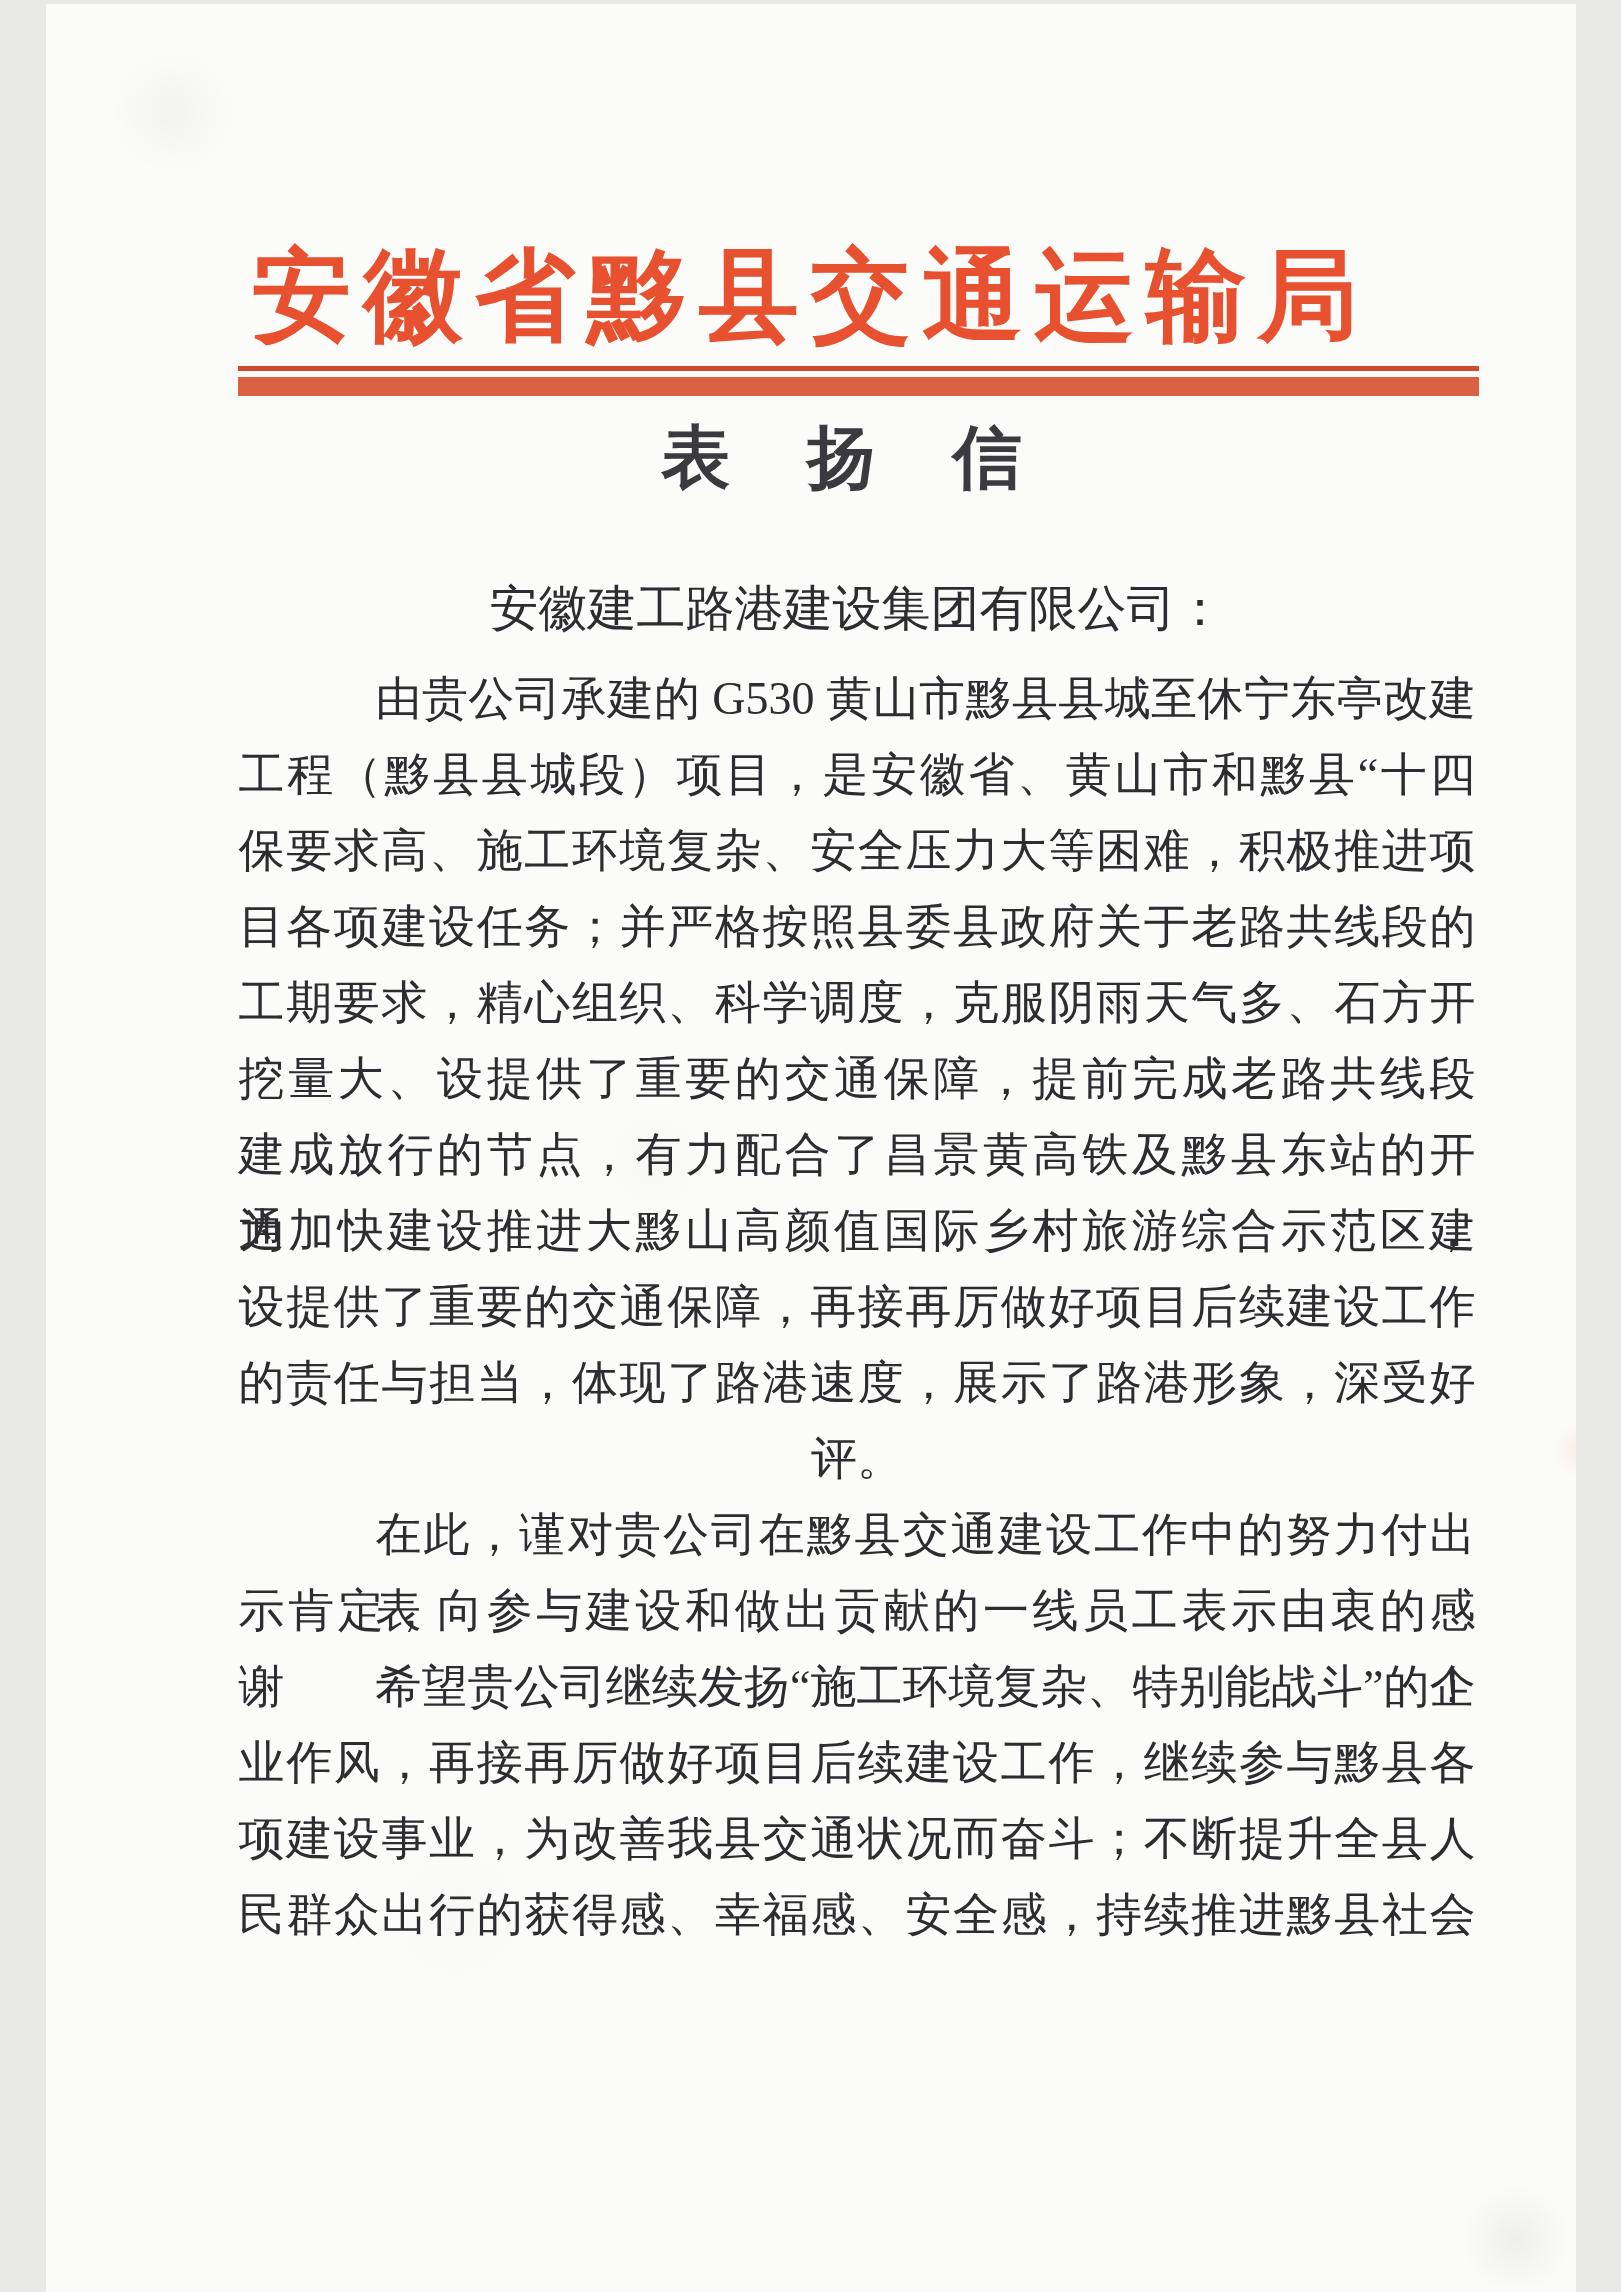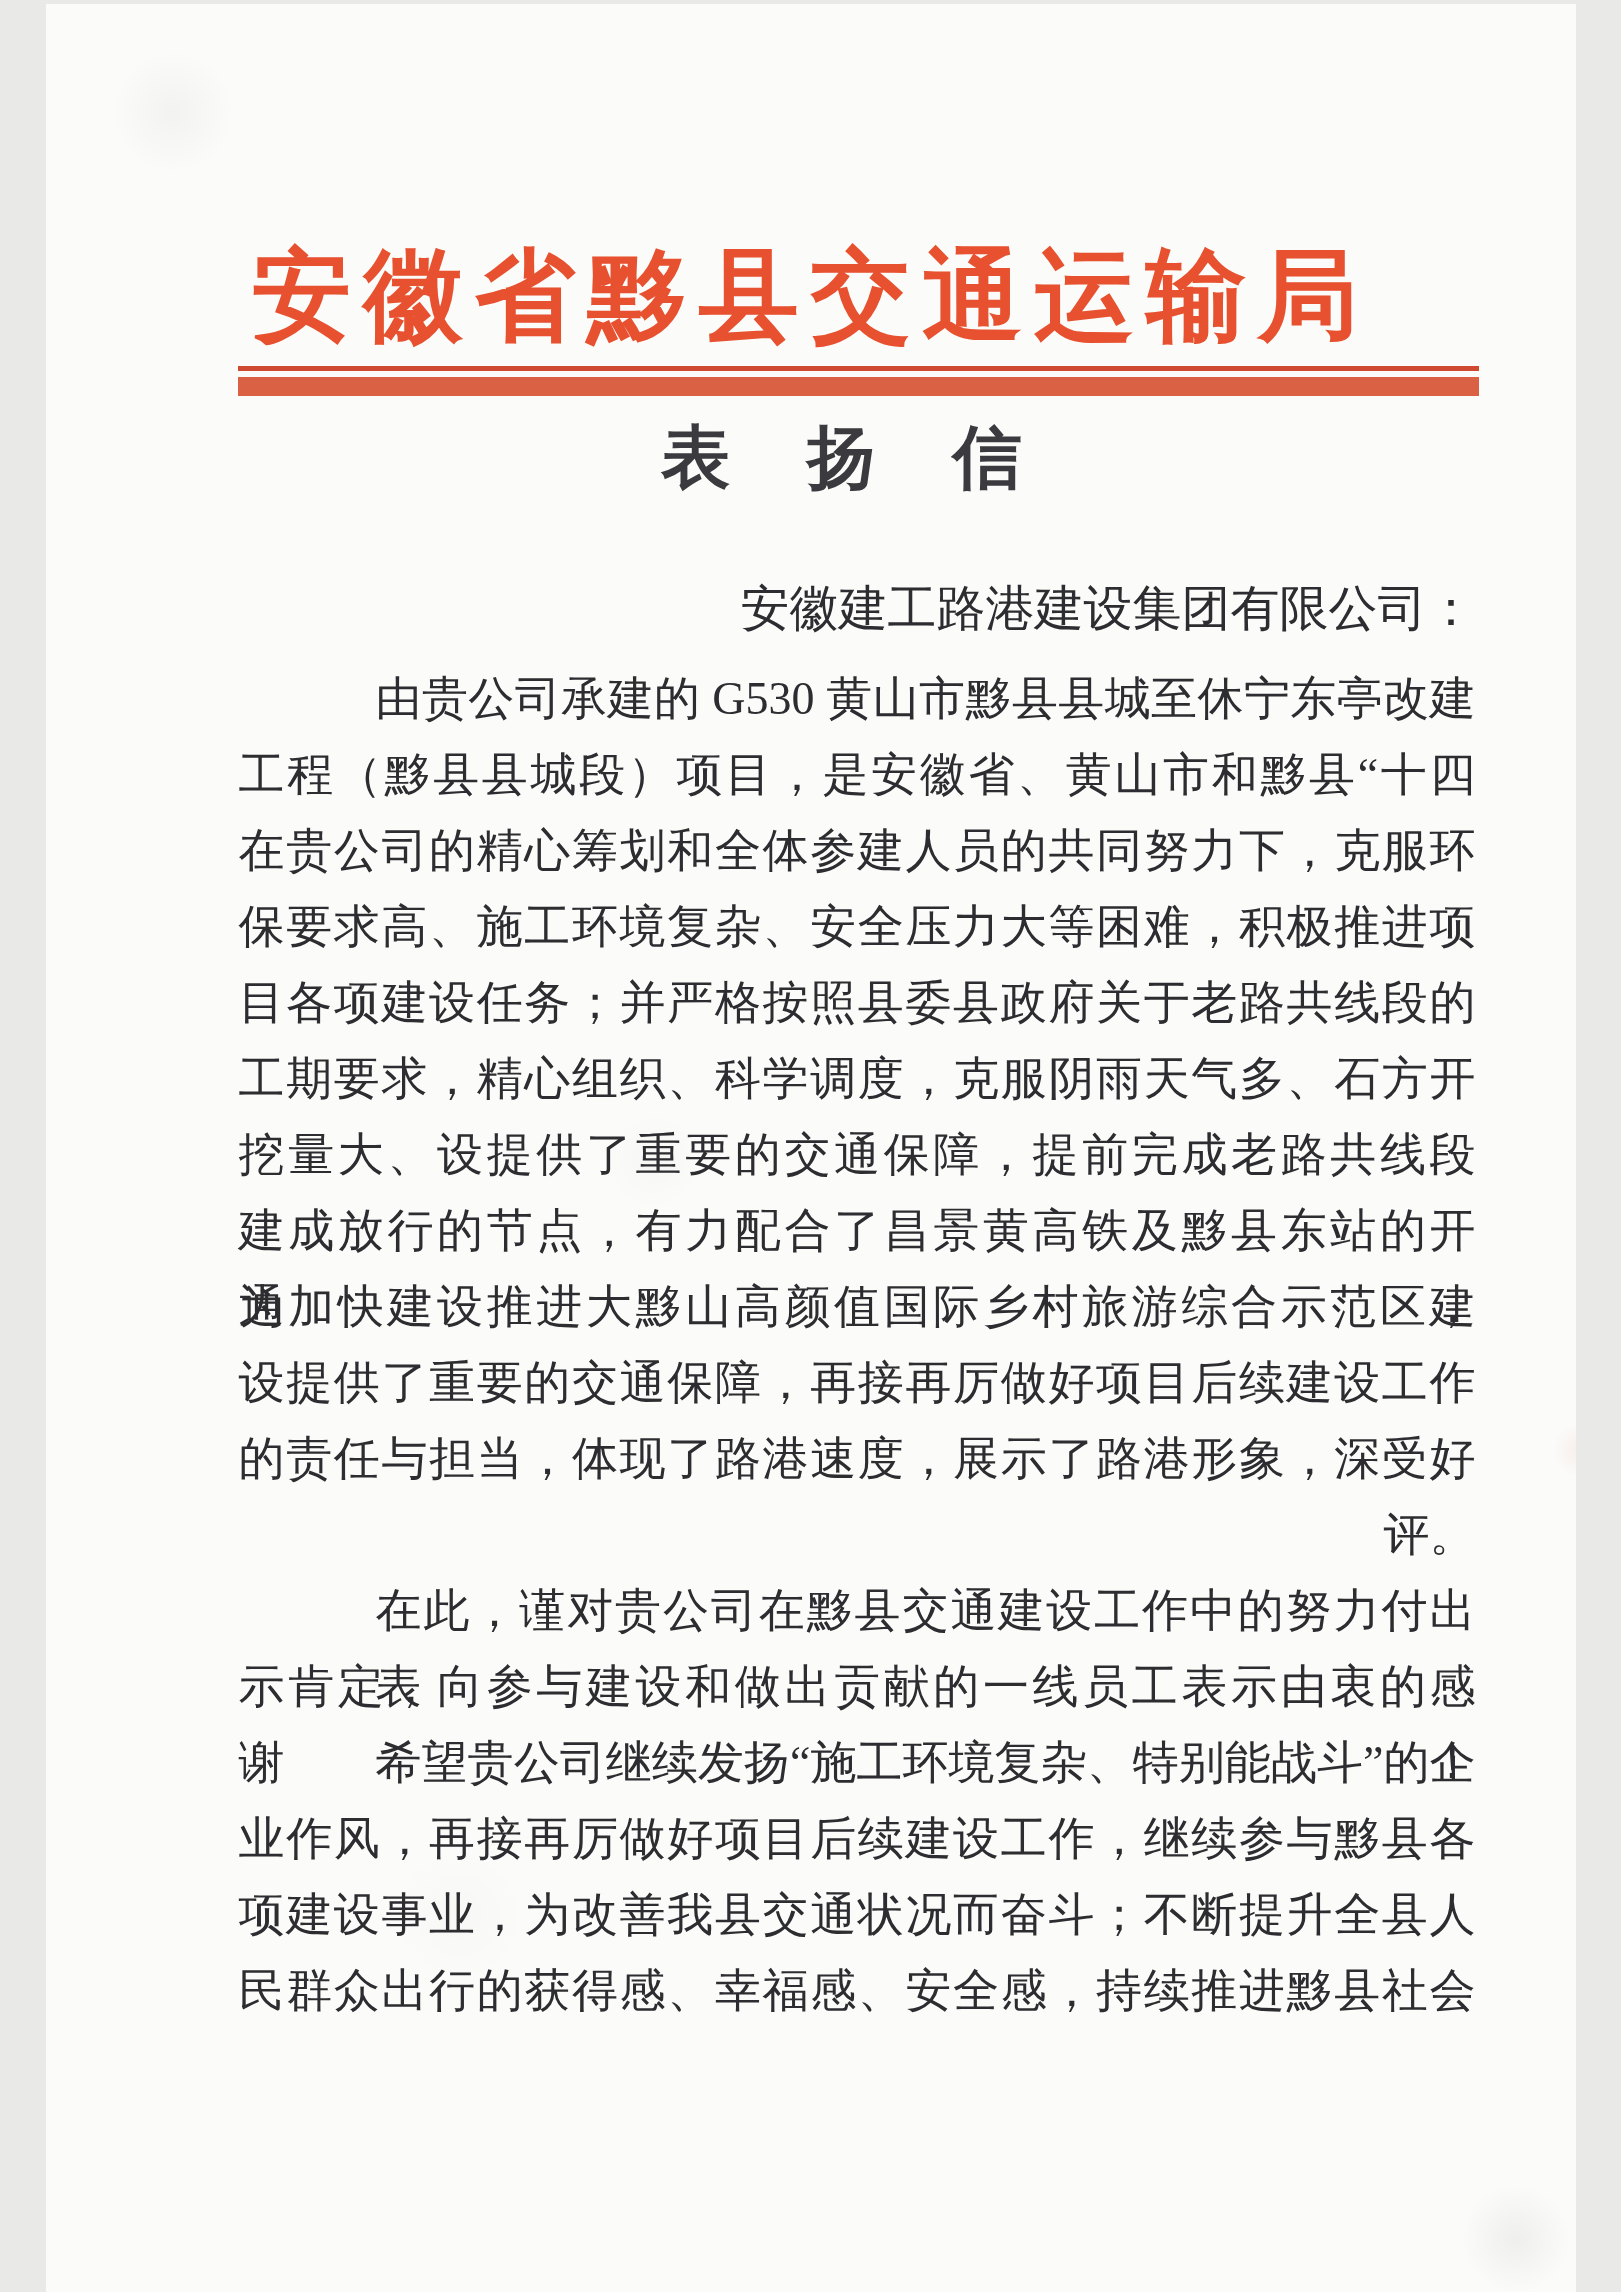--- a/index.html
+++ b/index.html
@@ -50,21 +50,21 @@
     font-size:69px;font-weight:600;letter-spacing:3.9px;
     color:var(--title-ink);
     white-space:nowrap;
   }
   .body{
     position:absolute;left:193px;top:567px;width:1237px;
     font-size:46px;color:var(--body-ink);
   }
   .line{
     height:76px;line-height:76px;
-    text-align:right;
+    text-align:center;
   }
   .line.justify{
     text-align:justify;
     text-align-last:justify;
   }
   .line.indent{padding-left:137px;}
   .salutation{margin-bottom:13.7px;font-size:49px;}
 </style>
 </head>
 <body>
@@ -75,21 +75,20 @@
   <div class="rule thin"></div>
   <div class="rule thick"></div>
 
   <div class="title">表　扬　信</div>
 
   <div class="body">
     <div class="line salutation">安徽建工路港建设集团有限公司：</div>
 
   <div class="line indent justify">由贵公司承建的 G530 黄山市黟县县城至休宁东亭改建</div>
       <div class="line justify">工程（黟县县城段）项目，是安徽省、黄山市和黟县“十四</div>
-      <div class="line justify">在贵公司的精心筹划和全体参建人员的共同努力下，克服环</div>
       <div class="line justify">保要求高、施工环境复杂、安全压力大等困难，积极推进项</div>
       <div class="line justify">目各项建设任务；并严格按照县委县政府关于老路共线段的</div>
       <div class="line justify">工期要求，精心组织、科学调度，克服阴雨天气多、石方开</div>
       <div class="line justify">挖量大、设提供了重要的交通保障，提前完成老路共线段</div>
       <div class="line justify">建成放行的节点，有力配合了昌景黄高铁及黟县东站的开通，</div>
       <div class="line justify">为加快建设推进大黟山高颜值国际乡村旅游综合示范区建</div>
       <div class="line justify">设提供了重要的交通保障，再接再厉做好项目后续建设工作</div>
       <div class="line justify">的责任与担当，体现了路港速度，展示了路港形象，深受好</div>
       <div class="line">评。</div>
       <div class="line indent justify">在此，谨对贵公司在黟县交通建设工作中的努力付出表</div>

